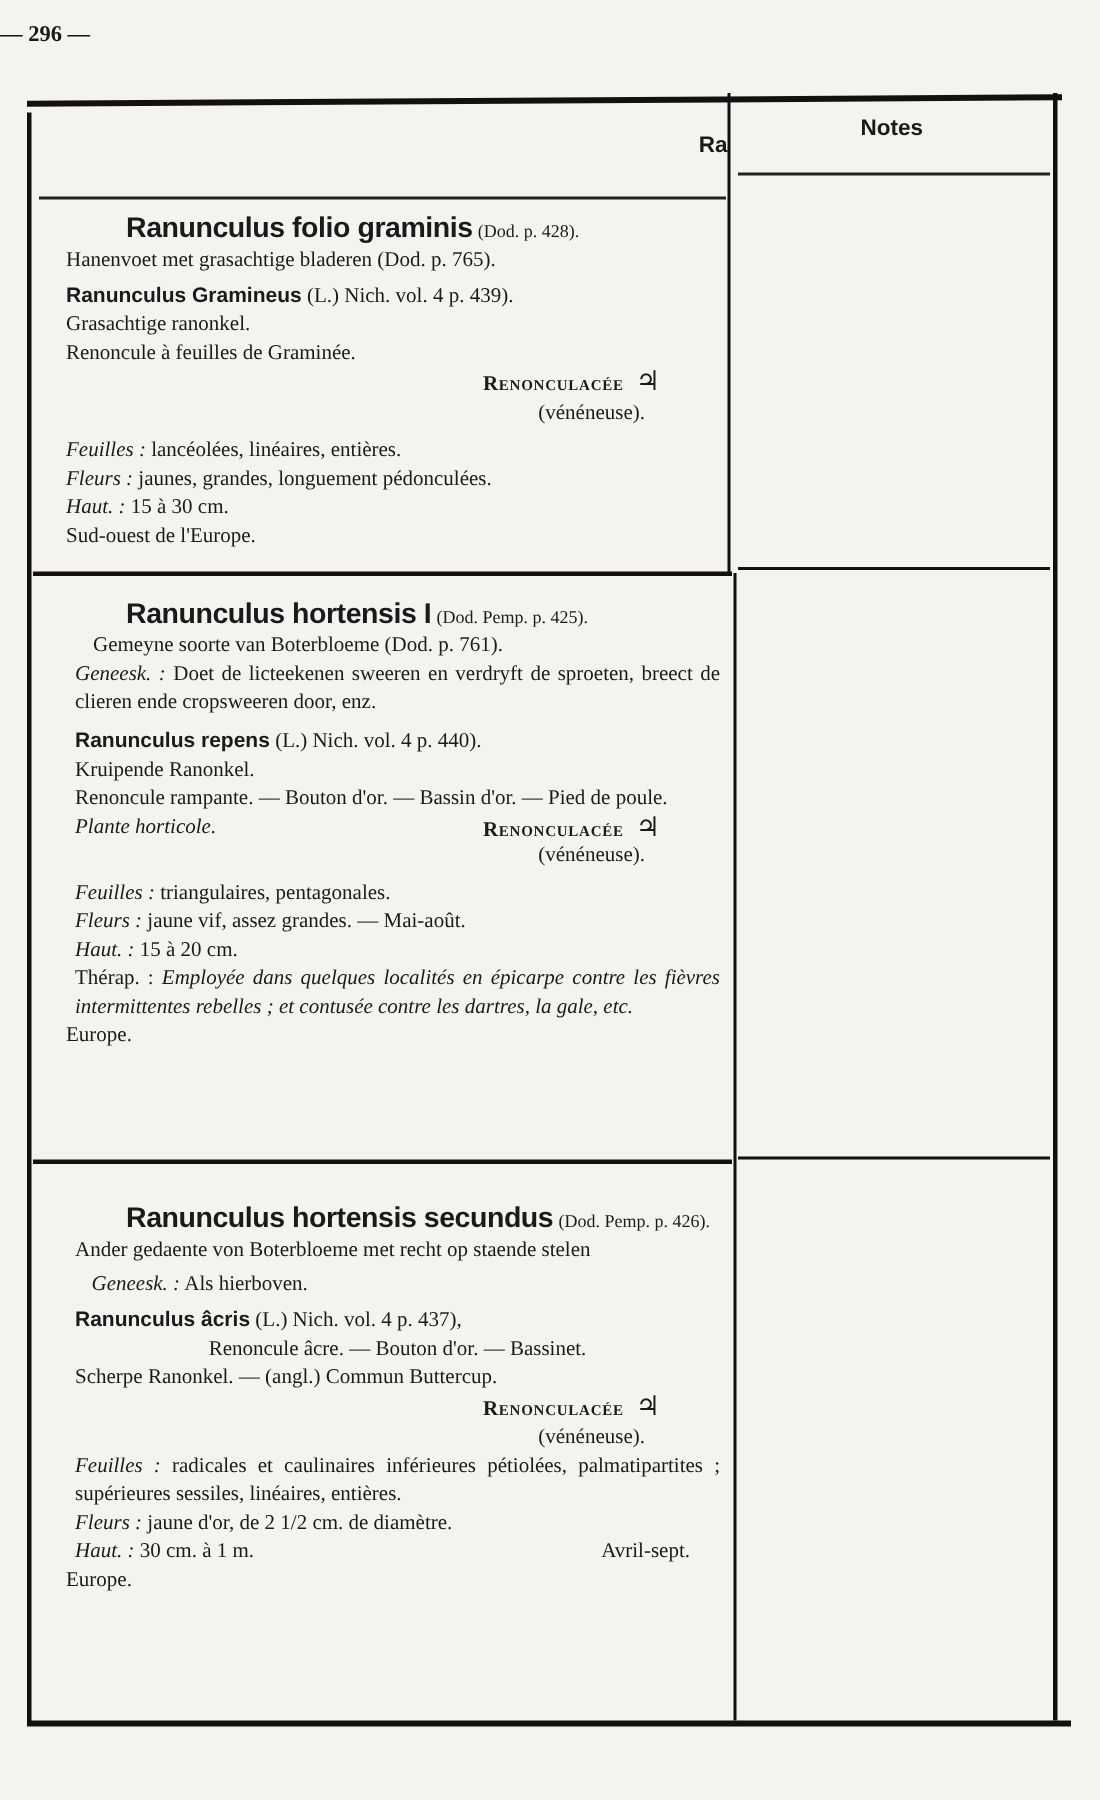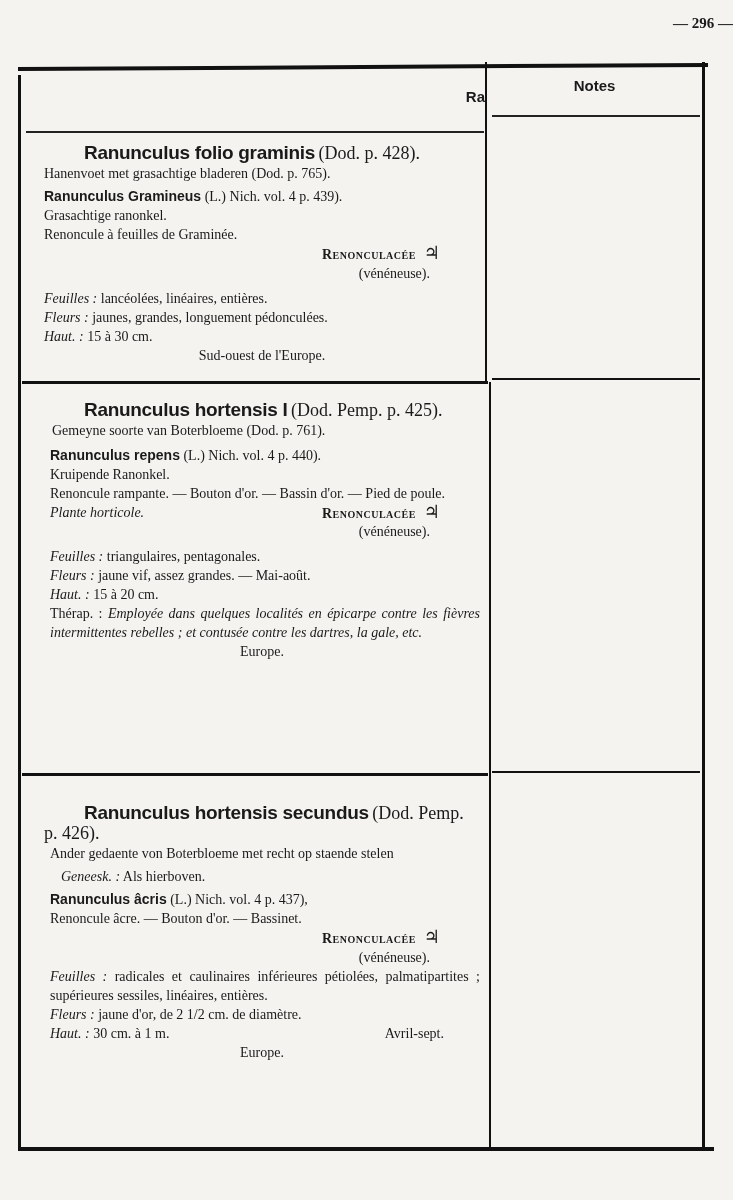--- a/index.html
+++ b/index.html
@@ -5,49 +5,49 @@
   html, body { margin: 0; padding: 0; }
   body {
     width: 733px; height: 1200px; overflow: hidden;
     background: #f4f3f0;
     font-family: "Liberation Serif", "DejaVu Serif", serif;
     color: #1a1a1a;
     position: relative;
   }
   .page-number {
     position: absolute; top: 15px; left: 0; width: 733px;
-    text-align: right; font-size: 15px; font-weight: bold;
+    text-align: left; font-size: 15px; font-weight: bold;
     font-family: "Liberation Serif", serif;
   }
   .rule-top { position: absolute; left: 18px; top: 65px; width: 690px; height: 4px; background: #111; transform: rotate(-0.35deg); }
   .rule-bottom { position: absolute; left: 18px; top: 1147px; width: 696px; height: 4px; background: #111; }
   .col-left-border { position: absolute; left: 18px; top: 75px; width: 3px; height: 1075px; background: #111; }
   .col-mid-border1 { position: absolute; left: 485px; top: 62px; width: 2px; height: 320px; background: #111; }
   .col-mid-border2 { position: absolute; left: 489px; top: 382px; width: 2px; height: 765px; background: #111; }
   .col-right-border { position: absolute; left: 702px; top: 62px; width: 3px; height: 1085px; background: #111; }
 
   .hdr-ra { position: absolute; left: 20px; width: 465px; top: 88px; text-align: right; font-size: 15px; font-weight: bold; font-family: "Liberation Sans", sans-serif; }
   .hdr-notes { position: absolute; left: 487px; width: 215px; top: 77px; text-align: center; font-size: 15px; font-weight: bold; font-family: "Liberation Sans", sans-serif; }
   .hdr-line-left { position: absolute; left: 26px; top: 131px; width: 458px; height: 2px; background: #222; }
   .hdr-line-right { position: absolute; left: 492px; top: 115px; width: 208px; height: 2px; background: #222; }
 
   .sep { position: absolute; height: 3px; background: #111; }
 
   .entry { position: absolute; left: 44px; width: 436px; font-size: 14px; line-height: 19px; }
   .entry p { margin: 0; }
   .title { font-family: "Liberation Sans", sans-serif; font-weight: bold; font-size: 19px; letter-spacing: -0.3px; margin-left: 40px; }
-  .title-ref { font-family: "Liberation Serif", serif; font-weight: normal; font-size: 18px; }
+  .title-ref { font-family: "Liberation Serif", serif; font-weight: normal; font-size: 12px; }
   .subhead { font-family: "Liberation Sans", sans-serif; font-weight: bold; font-size: 14px; }
   .lbl { font-style: italic; }
   .ital { font-style: italic; }
   .right { text-align: right; padding-right: 40px; }
   .right2 { text-align: right; padding-right: 50px; }
   .family { font-variant: small-caps; font-weight: bold; letter-spacing: 0.5px; }
   .jup { font-style: italic; font-size: 18px; margin-left: 8px; }
-  .center { text-align: center; }
+  .center { }
   .gap { height: 6px; }
 </style>
 </head>
 <body>
 
 <div class="page-number">— 296 —</div>
 
 <div class="rule-top"></div>
 <div class="col-left-border"></div>
 <div class="col-mid-border1"></div>
@@ -86,21 +86,22 @@
   <p><span class="lbl">Fleurs :</span> <span>jaunes, grandes, longuement pédonculées.</span></p>
   <p><span class="lbl">Haut. :</span> <span>15 à 30 cm.</span></p>
   <p class="center">Sud-ouest de l'Europe.</p>
 </div>
 
 <div class="entry" style="top:400px;">
   <p>
     <span class="title">Ranunculus hortensis I</span>
     <span class="title-ref">(Dod. Pemp. p. 425).</span>
   </p>
-  <p style="margin-left:8px;">Gemeyne soorte van Boterbloeme (Dod. p. 761).</p>
+  <p style="margin-left:18px;">Gemeyne soorte van Boterbloeme (Dod. p. 761).</p>
+  <p style="margin-left:6px; text-align:justify; text-indent:0;"><span class="lbl">Geneesk. :</span> <span>Doet de licteekenen sweeren en verdryft de sproeten, breect de clieren ende cropsweeren door, enz.</span></p>
   <p style="margin-top:6px; margin-left:6px;">
     <span class="subhead">Ranunculus repens</span>
     <span>(L.) Nich. vol. 4 p. 440).</span>
   </p>
   <p style="margin-left:6px;">Kruipende Ranonkel.</p>
   <p style="margin-left:6px;">Renoncule rampante. — Bouton d'or. — Bassin d'or. — Pied de poule.</p>
   <p style="margin-left:6px; position:relative;">
     <span class="ital">Plante horticole.</span>
     <span style="position:absolute; right:40px;"><span class="family">Renonculacée</span><span class="jup">♃</span></span>
   </p>
@@ -117,22 +118,23 @@
   <p>
     <span class="title">Ranunculus hortensis secundus</span>
     <span class="title-ref">(Dod. Pemp. p. 426).</span>
   </p>
   <p style="margin-left:6px;">Ander gedaente von Boterbloeme met recht op staende stelen</p>
   <p style="margin-top:4px; margin-left:17px;"><span class="lbl">Geneesk. :</span> <span>Als hierboven.</span></p>
   <p style="margin-top:4px; margin-left:6px;">
     <span class="subhead">Ranunculus âcris</span>
     <span>(L.) Nich. vol. 4 p. 437),</span>
   </p>
-  <p style="margin-left:6px;">Renoncule âcre. — Bouton d'or. — Bassinet.</p>
+  <p style="margin-left:6px;text-align:center;">Renoncule âcre. — Bouton d'or. — Bassinet.</p>
+  <p style="margin-left:6px;">Scherpe Ranonkel. — (angl.) Commun Buttercup.</p>
   <p class="right">
     <span class="family">Renonculacée</span><span class="jup">♃</span>
   </p>
   <p class="right2">(vénéneuse).</p>
   <p style="margin-left:6px; text-align:justify;"><span class="lbl">Feuilles :</span> <span>radicales et caulinaires inférieures pétiolées, palmatipartites ; supérieures sessiles, linéaires, entières.</span></p>
   <p style="margin-left:6px;"><span class="lbl">Fleurs :</span> <span>jaune d'or, de 2 1/2 cm. de diamètre.</span></p>
-  <p style="margin-left:6px; position:relative;"><span class="lbl">Haut. :</span> <span>30 cm. à 1 m.</span><span style="position:absolute; right:36px;">Avril-sept.</span></p>
+  <p style="margin-left:6px; position:relative;"><span class="lbl">Haut. :</span> <span>30 cm. à 1 m.</span><span style="position:absolute; right:20px;">Avril-sept.</span></p>
   <p class="center">Europe.</p>
 </div>
 
 </body></html>

